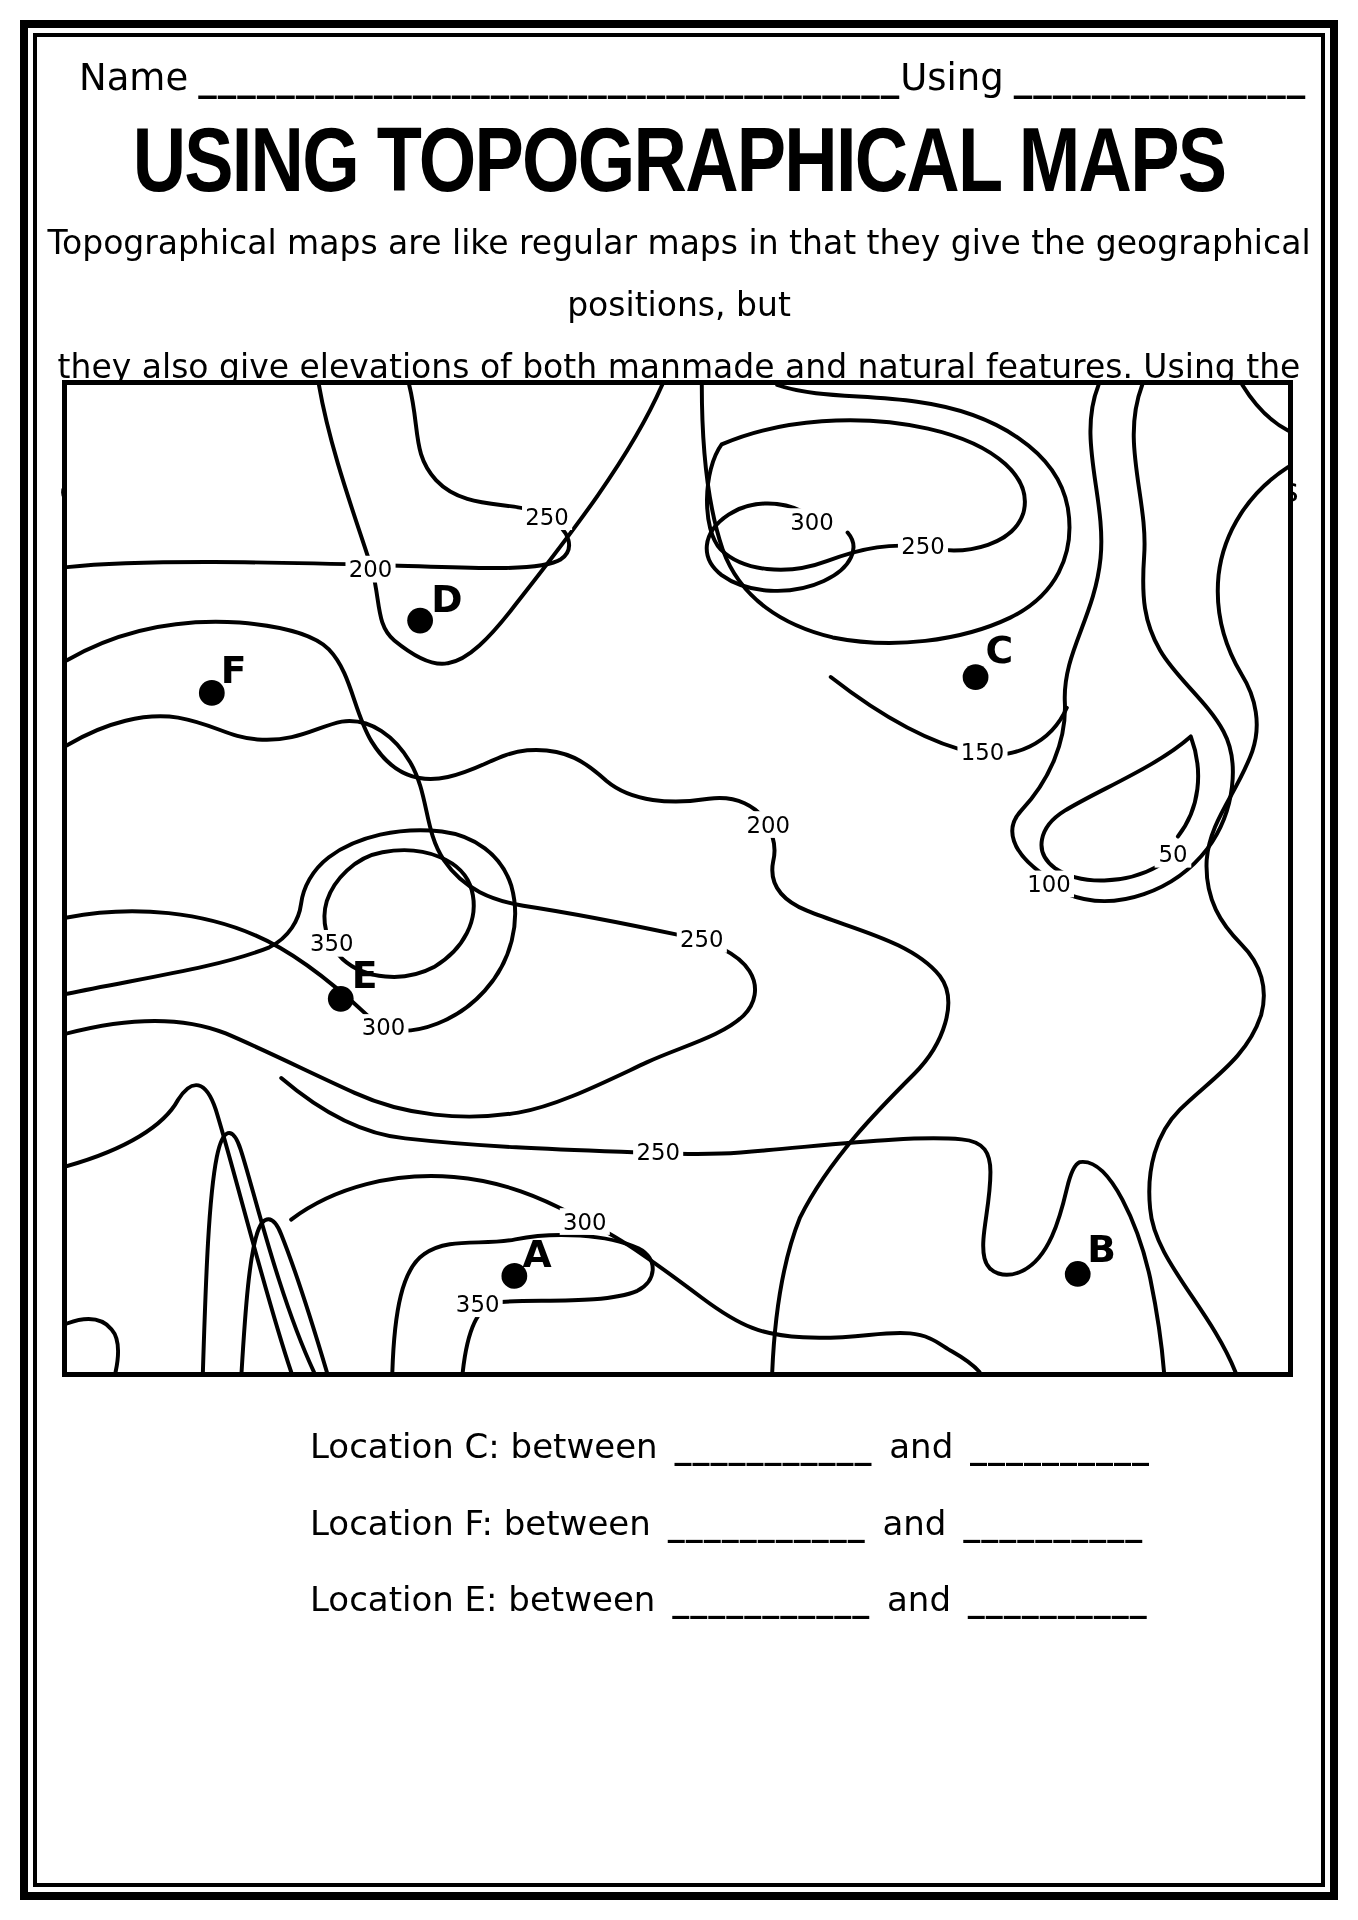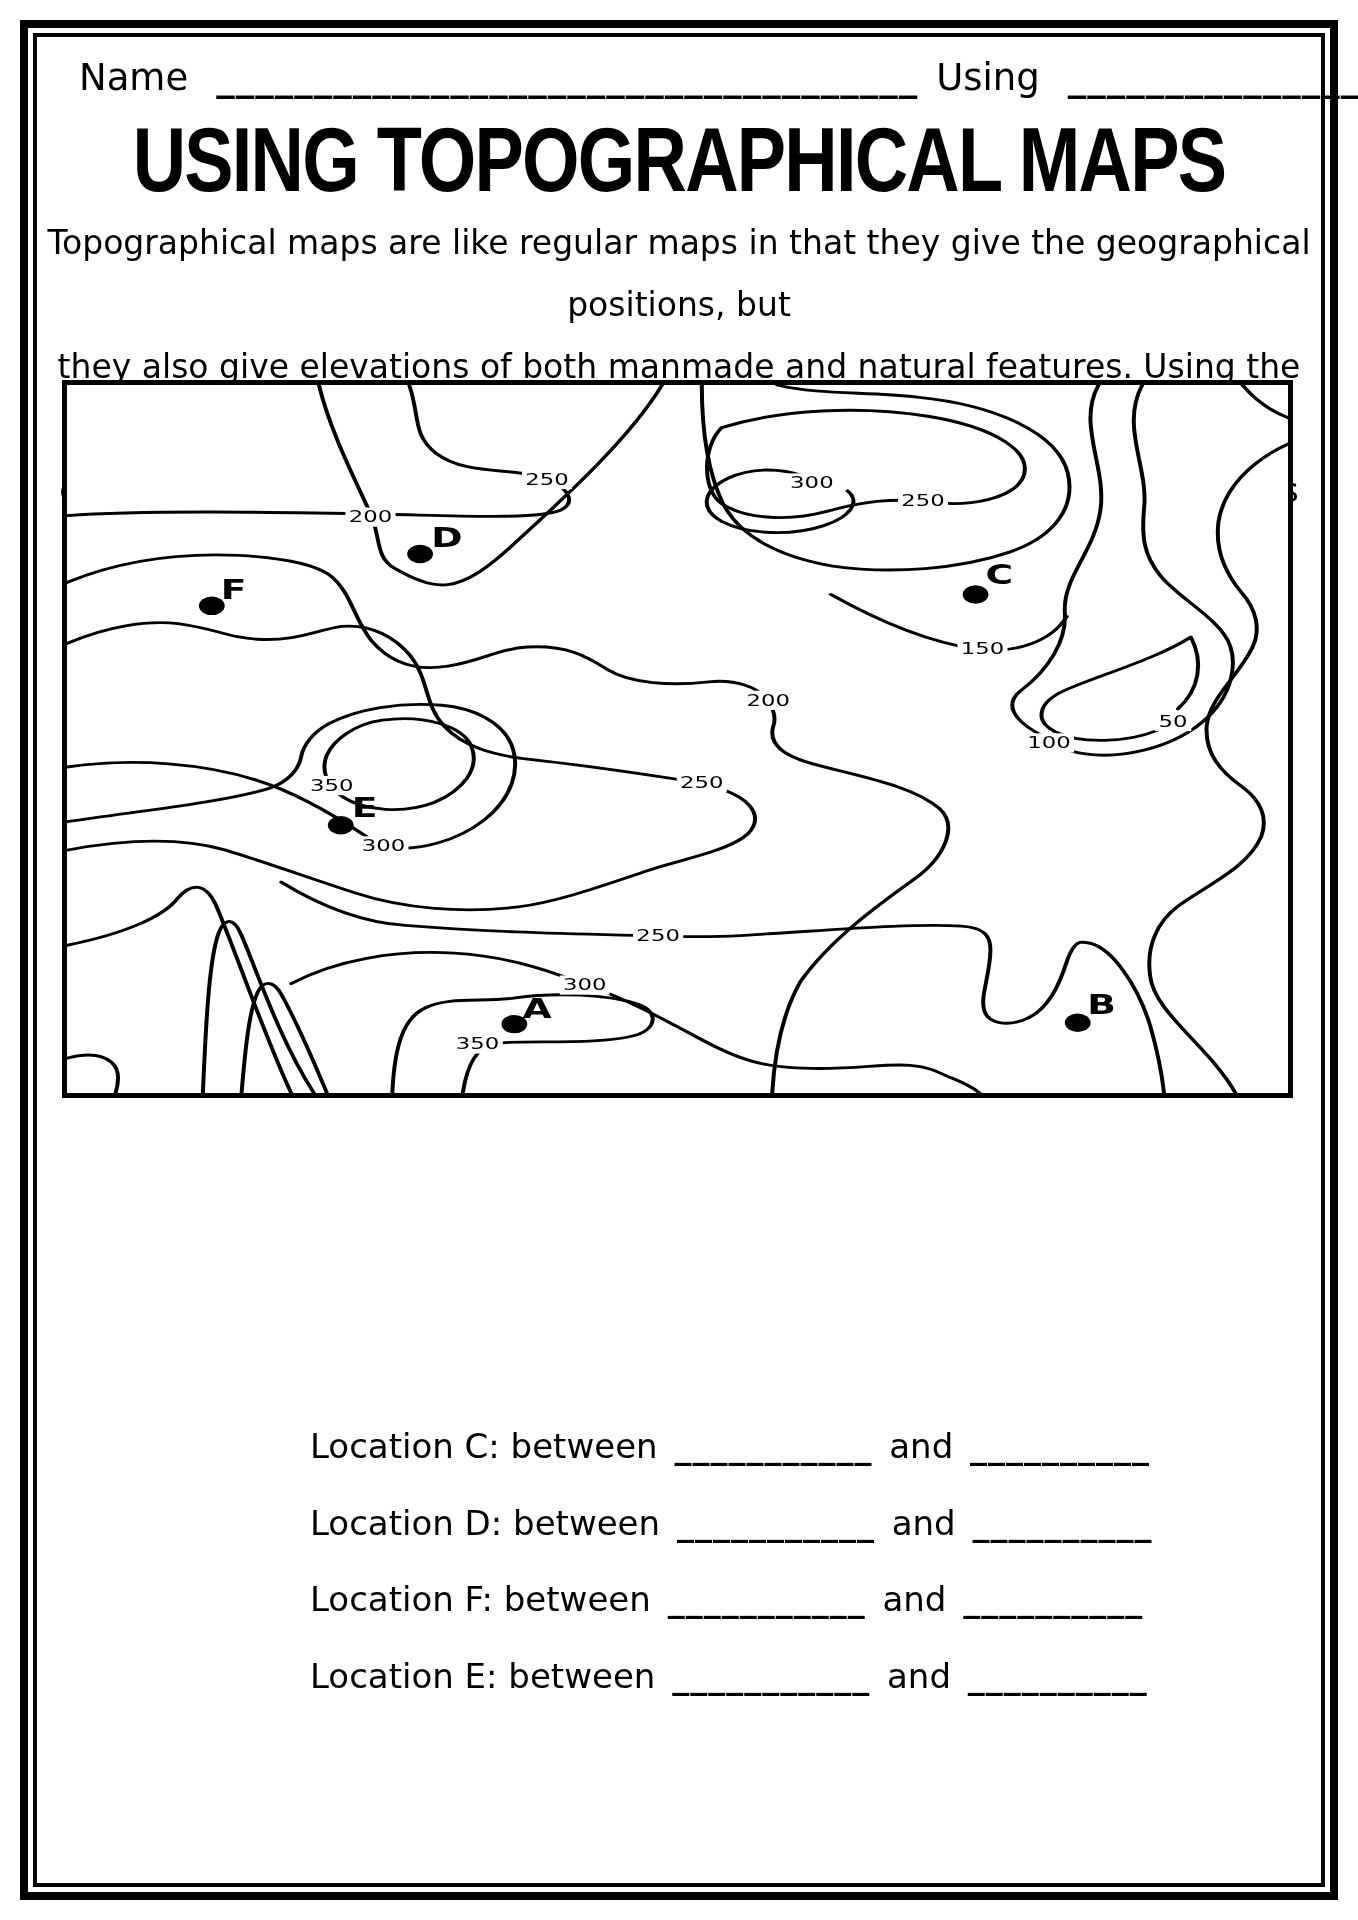--- a/index.html
+++ b/index.html
@@ -1,27 +1,27 @@
 <!DOCTYPE html>
 <html><head>
 <meta charset="utf-8">
 <style>
   html,body{margin:0;padding:0;background:#fff;}
   body{width:1358px;height:1920px;position:relative;font-family:"DejaVu Sans",sans-serif;color:#000;overflow:hidden;}
   .border-outer{position:absolute;left:20px;top:20px;right:20px;bottom:20px;border:8px solid #000;pointer-events:none;}
   .border-inner{position:absolute;left:33px;top:33px;right:33px;bottom:33px;border:4px solid #000;pointer-events:none;}
-  .name-date-row{position:absolute;left:79px;top:56px;right:60px;display:flex;align-items:flex-end;font-size:37px;font-weight:500;white-space:nowrap;gap:18px;}
+  .name-date-row{position:absolute;left:79px;top:56px;right:60px;display:flex;align-items:flex-end;font-size:37px;font-weight:500;white-space:nowrap;}
   .blank{letter-spacing:1px;font-weight:600;}
   .nd-label{margin-right:10px;}
   .name-blank{}
   .page-title{position:absolute;left:0;top:112px;width:100%;text-align:center;margin:0;
     font-family:"Liberation Sans",sans-serif;font-size:84px;font-weight:700;letter-spacing:-2px;
     transform:scaleX(0.88) scaleY(1.08);transform-origin:50% 50%;}
   .intro{position:absolute;left:40px;right:40px;top:212px;text-align:center;font-size:33px;line-height:62px;font-weight:500;}
-  .map-frame{position:absolute;left:62px;top:380px;width:1231px;height:718px;border:5px solid #000;box-sizing:border-box;background:#fff;}
+  .map-frame{position:absolute;left:62px;top:380px;width:1231px;height:997px;border:5px solid #000;box-sizing:border-box;background:#fff;}
   .map-frame svg{display:block;width:100%;height:100%;}
   .questions{position:absolute;left:310px;top:1408px;right:80px;}
   .q-row{height:76.5px;line-height:76.5px;font-size:34px;font-weight:500;white-space:nowrap;}
   .q-row .blank{margin:0 6px;}
 </style>
 </head>
 <body>
 
 <div class="border-outer"></div>
 <div class="border-inner"></div>
@@ -103,16 +103,15 @@
       <text x="383" y="216" text-anchor="middle" dominant-baseline="central" font-size="38" font-weight="600" font-family="&quot;DejaVu Sans&quot;, sans-serif" fill="#000000">D</text>
       <circle cx="276" cy="620" r="13" fill="#000000"></circle>
       <text x="300" y="596" text-anchor="middle" dominant-baseline="central" font-size="38" font-weight="600" font-family="&quot;DejaVu Sans&quot;, sans-serif" fill="#000000">E</text>
       <circle cx="146" cy="311" r="13" fill="#000000"></circle>
       <text x="168" y="288" text-anchor="middle" dominant-baseline="central" font-size="38" font-weight="600" font-family="&quot;DejaVu Sans&quot;, sans-serif" fill="#000000">F</text>
     </svg>
 </div>
 
 <div class="questions" id="questions">
     <div class="q-row"><span>Location C: between </span><span class="blank">___________</span><span> and </span><span class="blank">__________</span></div>
-    <div class="q-row"><span>Location D: between </span><span class="blank">___________</span><span> and </span><span class="blank">__________</span></div>
     <div class="q-row"><span>Location F: between </span><span class="blank">___________</span><span> and </span><span class="blank">__________</span></div>
     <div class="q-row"><span>Location E: between </span><span class="blank">___________</span><span> and </span><span class="blank">__________</span></div>
   </div>
 
 </body></html>

